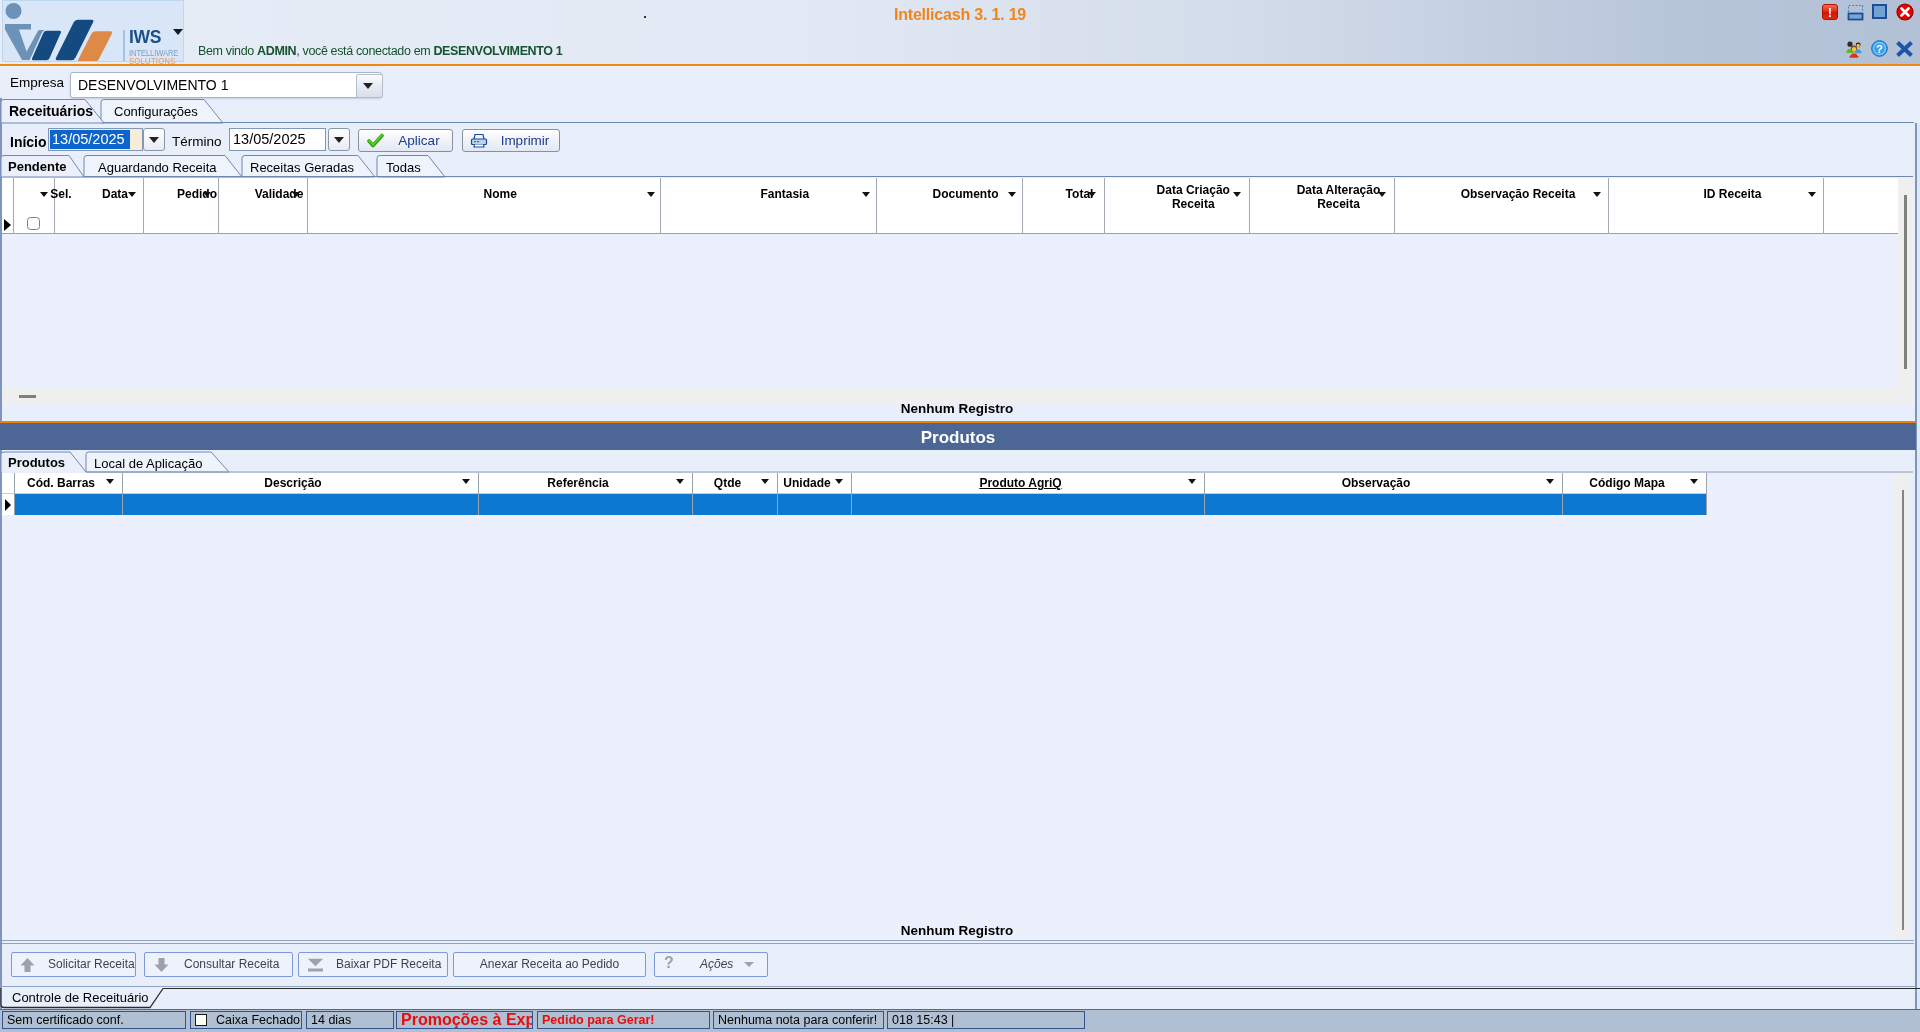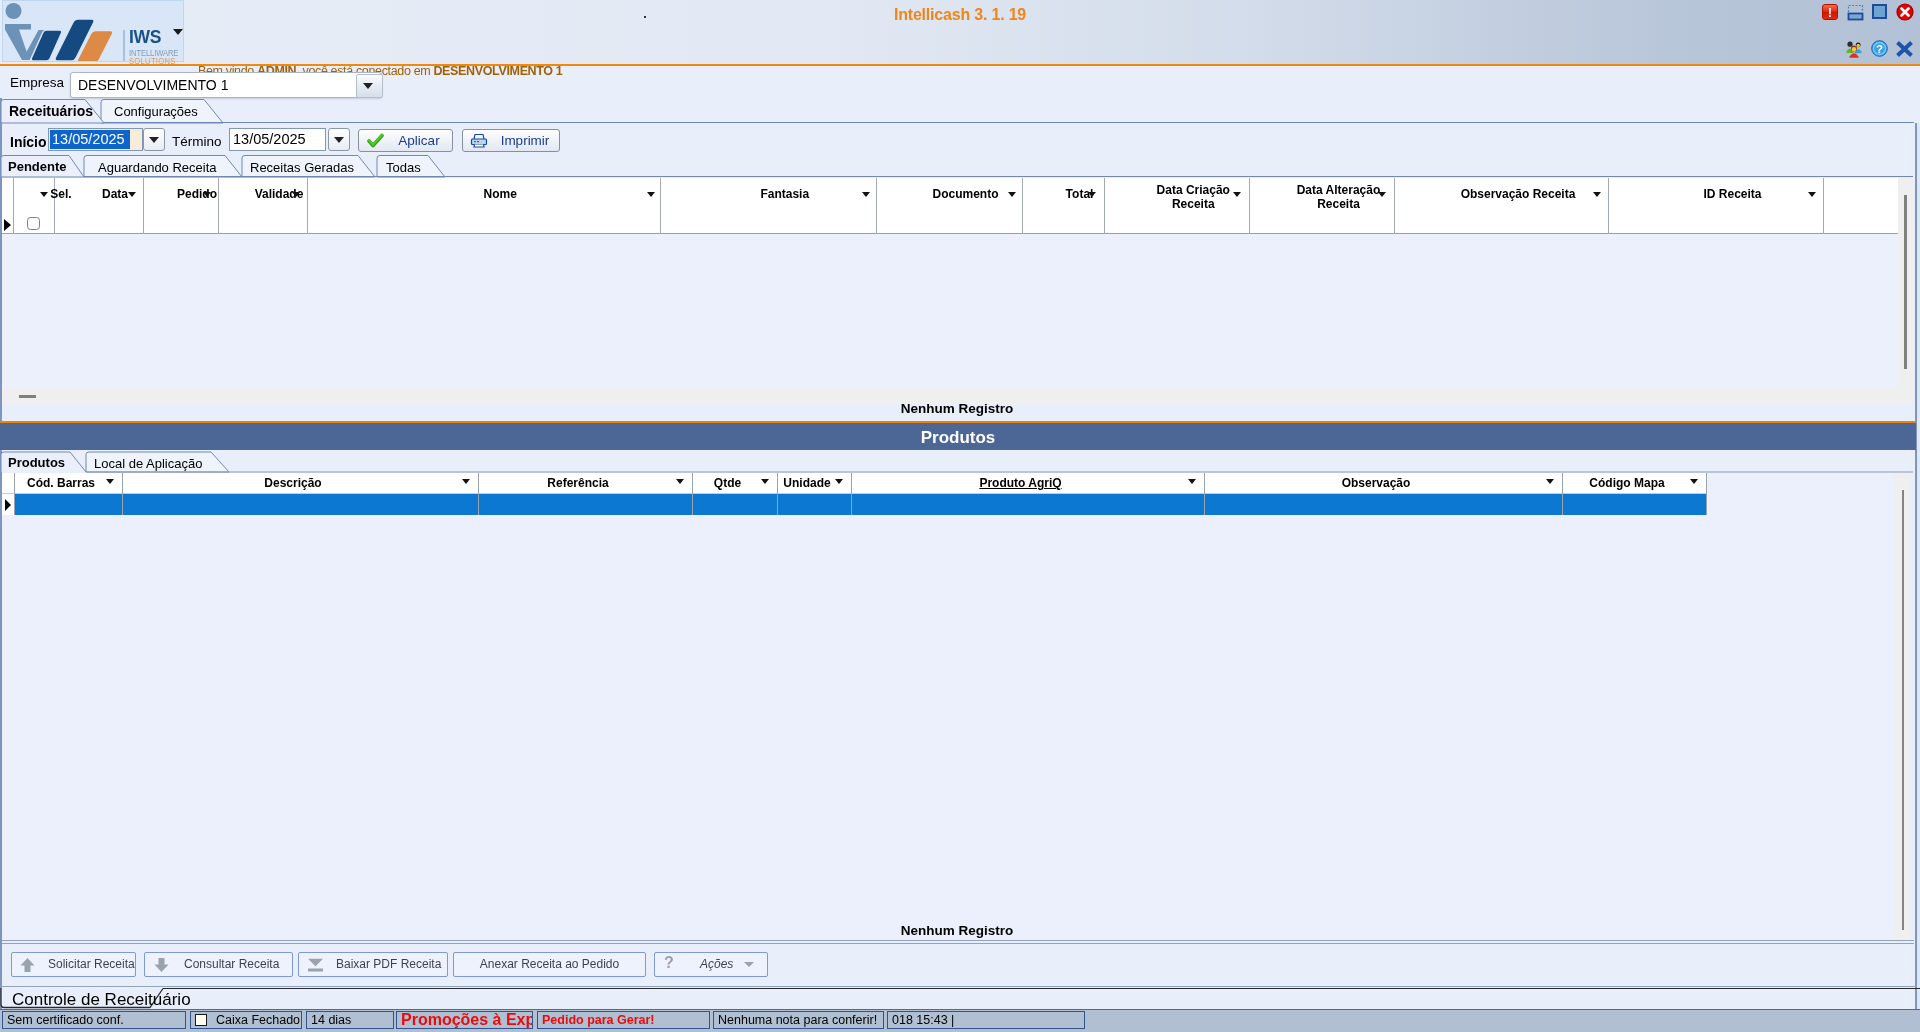--- a/index.html
+++ b/index.html
@@ -26,21 +26,21 @@
 <rect x="53.8" y="29" width="19" height="31" rx="3" fill="#144a80" stroke="#d9e6f7" stroke-width="1.6" transform="skewX(-24)"></rect>
 <rect x="80.5" y="18" width="21" height="42" rx="3.5" fill="#144a80" stroke="#d9e6f7" stroke-width="1.6" transform="skewX(-26.5)"></rect>
 <rect x="104.3" y="29.5" width="22" height="32" rx="3.5" fill="#dd8a47" stroke="#d9e6f7" stroke-width="1.6" transform="skewX(-27)"></rect>
 <rect x="120.3" y="29" width="1.4" height="31" fill="#90b3d6"></rect>
 </svg>
 <div class="abs b" style="left:126px;top:26px;font-size:17.5px;color:#1a5187;letter-spacing:-0.3px;">IWS</div>
 <div class="abs" style="left:126px;top:46.5px;font-size:7.6px;color:#7e9dbd;letter-spacing:-0.1px;transform:scaleY(1.15);transform-origin:left top;">INTELLIWARE</div>
 <div class="abs" style="left:126px;top:55px;font-size:7.6px;color:#e09a62;letter-spacing:0.3px;transform:scaleY(1.15);transform-origin:left top;">SOLUTIONS</div>
 <div class="abs" style="left:170px;top:28px;width:0;height:0;border-left:5.5px solid transparent;border-right:5.5px solid transparent;border-top:6.5px solid #1a1a1a;"></div>
 </div>
-<div class="abs" style="left:198px;top:44px;font-size:12.5px;letter-spacing:-0.35px;color:#a16207;margin-top:20px;">Bem vindo <span class="b">ADMIN</span>, você está conectado em <span class="b">DESENVOLVIMENTO 1</span></div>
+<div class="abs" style="left:198px;top:44px;font-size:12.5px;letter-spacing:-0.35px;color:#14532d;">Bem vindo <span class="b">ADMIN</span>, você está conectado em <span class="b">DESENVOLVIMENTO 1</span></div>
 <div class="abs b" style="left:0;top:6px;width:1920px;text-align:center;font-size:16px;letter-spacing:-0.2px;color:#f08519;">Intellicash 3. 1. 19</div>
 <div class="abs" style="left:644px;top:16px;width:2px;height:2px;background:#333;"></div>
 
 <div class="abs" style="left:1822px;top:4px;width:16px;height:16px;border-radius:3px;background:linear-gradient(#f8694d,#e82c10 45%,#ca1800 50%,#e02a12);border:1px solid #b01000;box-sizing:border-box;"></div>
 <div class="abs b" style="left:1822px;top:5px;width:16px;text-align:center;font-size:13px;color:#fff;">!</div>
 <svg class="abs" style="left:1847px;top:4px;" width="17" height="17" viewBox="0 0 17 17">
 <g fill="none" stroke="#3a7ec8" stroke-width="1.2" stroke-dasharray="1.8,1.6">
         <path d="M1.5,8 V1.5 H15.5 V8"></path>
       </g>
 <rect x="1.5" y="9.5" width="14" height="6" fill="#7da7d0" stroke="#1d4d9a" stroke-width="1.8"></rect>
@@ -256,21 +256,21 @@
 <div class="btn" style="left:654px;width:114px;">
 <div class="abs b" style="left:9px;top:1px;font-size:16px;color:#9aa2ac;">?</div>
 <div class="abs" style="left:45px;top:4px;font-style:italic;">Ações</div>
 <div class="abs" style="left:89px;top:9px;width:0;height:0;border-left:5px solid transparent;border-right:5px solid transparent;border-top:5px solid #9aa2ac;"></div>
 </div>
 <div class="abs" style="left:0;top:986px;width:1916px;height:1px;background:#90a4c0;"></div>
 <div class="abs" style="left:163px;top:988px;width:1757px;height:1px;background:#2a2a2a;"></div>
 <svg class="abs" style="left:0;top:987px;" width="200" height="22" viewBox="0 0 200 22">
 <path d="M1,1 V17.5 Q1,20.5 4,20.5 H150 L163,1.5" fill="#e9eefb" stroke="#2a2a2a" stroke-width="1.3"></path>
 </svg>
-<div class="abs" style="left:12px;top:990px;font-size:17px;">Controle de Receituário</div>
+<div class="abs" style="left:12px;top:990px;font-size:13px;">Controle de Receituário</div>
 
 <div class="abs" style="left:0;top:1009px;width:1920px;height:23px;background:#b1bfd2;border-top:1px solid #54698e;box-sizing:border-box;"></div>
 <div class="sbox" style="left:2px;width:184px;">Sem certificado conf.</div>
 <div class="sbox" style="left:190px;width:112px;">
 <span style="display:inline-block;width:12px;height:12px;background:#fdfdf2;border:1.4px solid #1a1a1a;box-sizing:border-box;margin-right:9px;"></span>Caixa Fechado</div>
 <div class="sbox" style="left:306px;width:88px;">14 dias</div>
 <div class="sbox b" style="left:396px;width:137px;color:#e90c0c;font-size:16px;">Promoções à Exportar!</div>
 <div class="sbox b" style="left:537px;width:173px;color:#e90c0c;">Pedido para Gerar!</div>
 <div class="sbox" style="left:713px;width:171px;font-size:12.5px;">Nenhuma nota para conferir!</div>
 <div class="sbox" style="left:887px;width:198px;">018 15:43 |</div>

